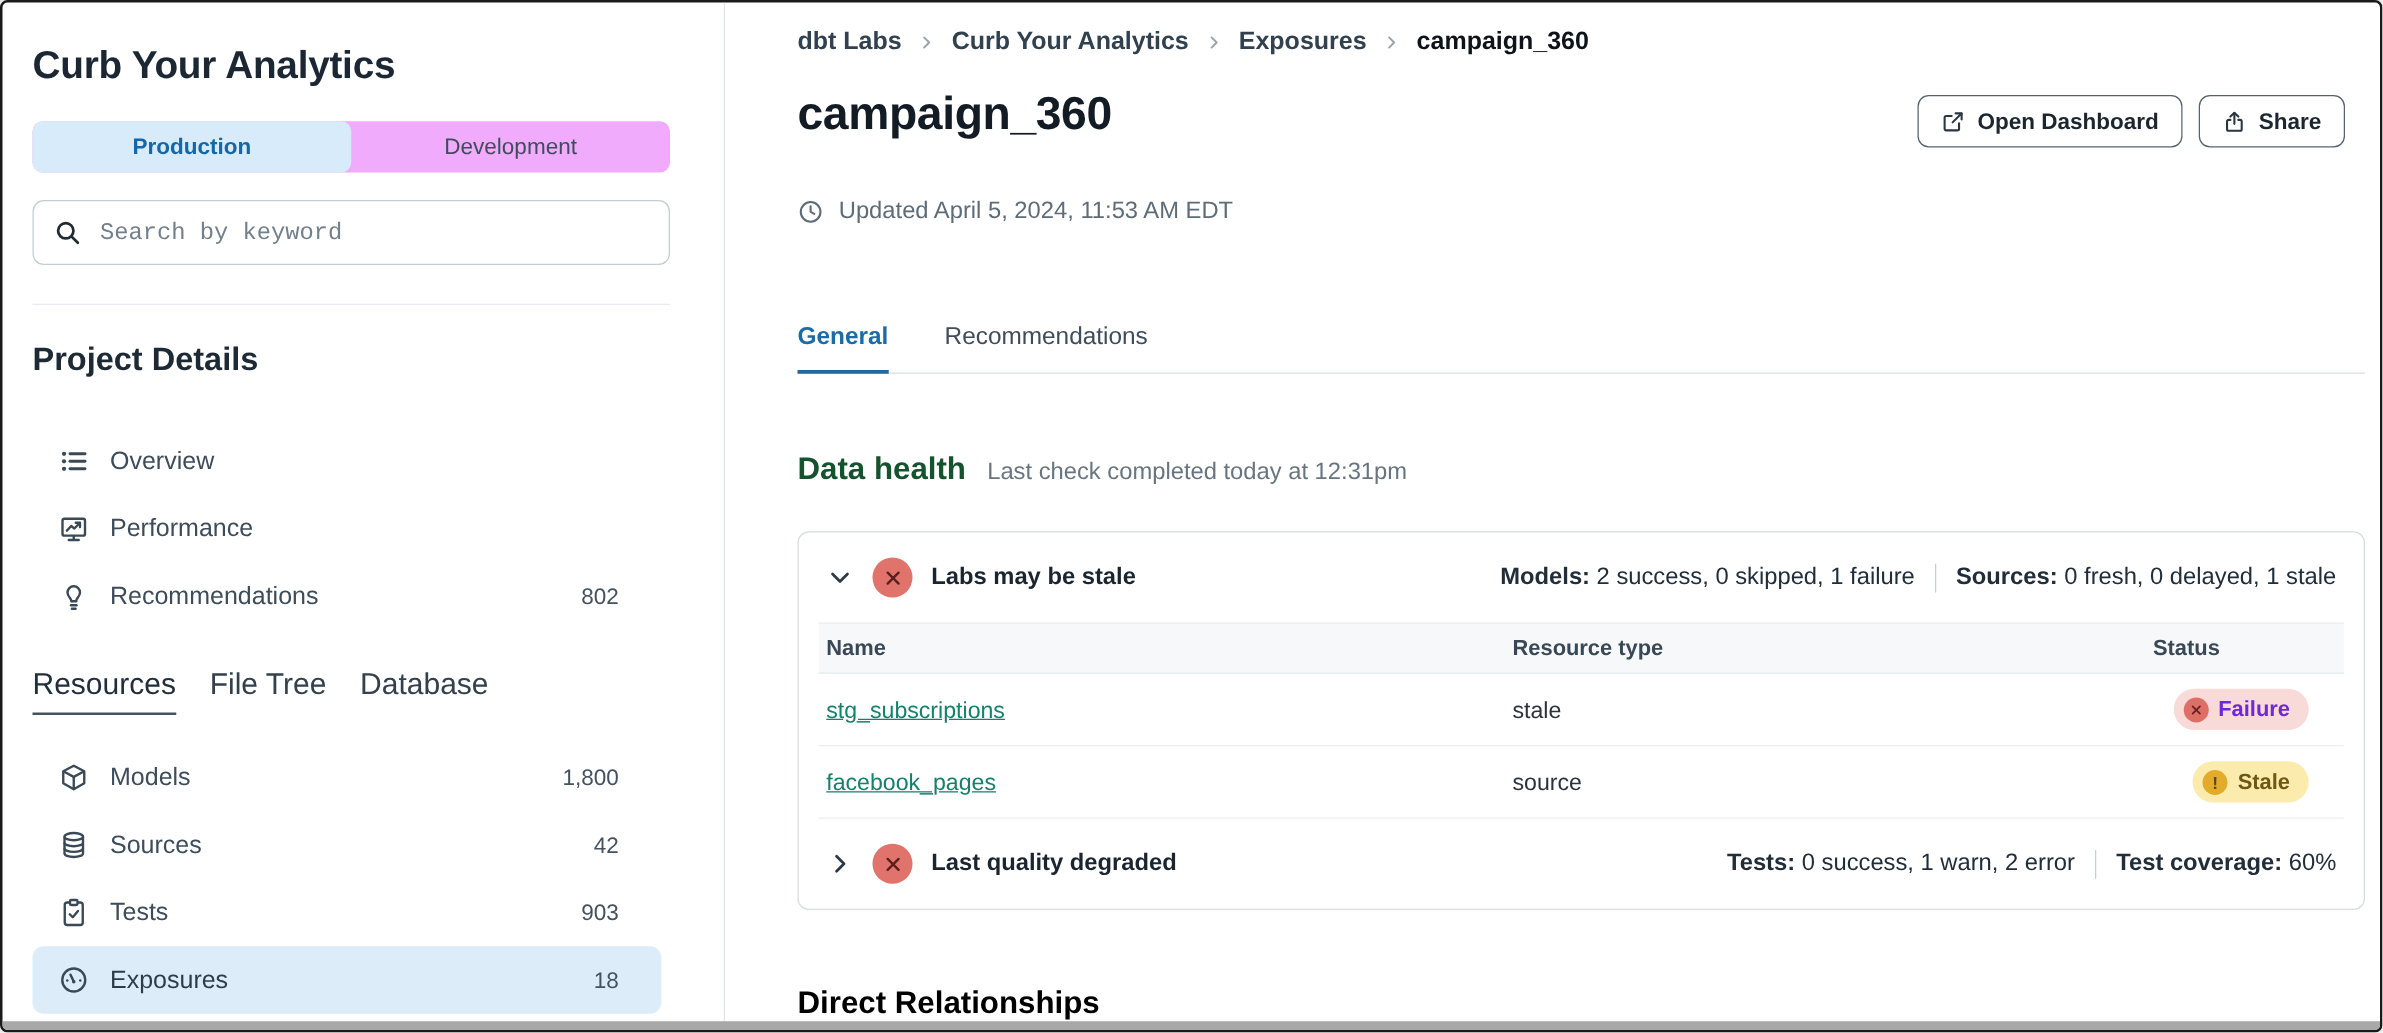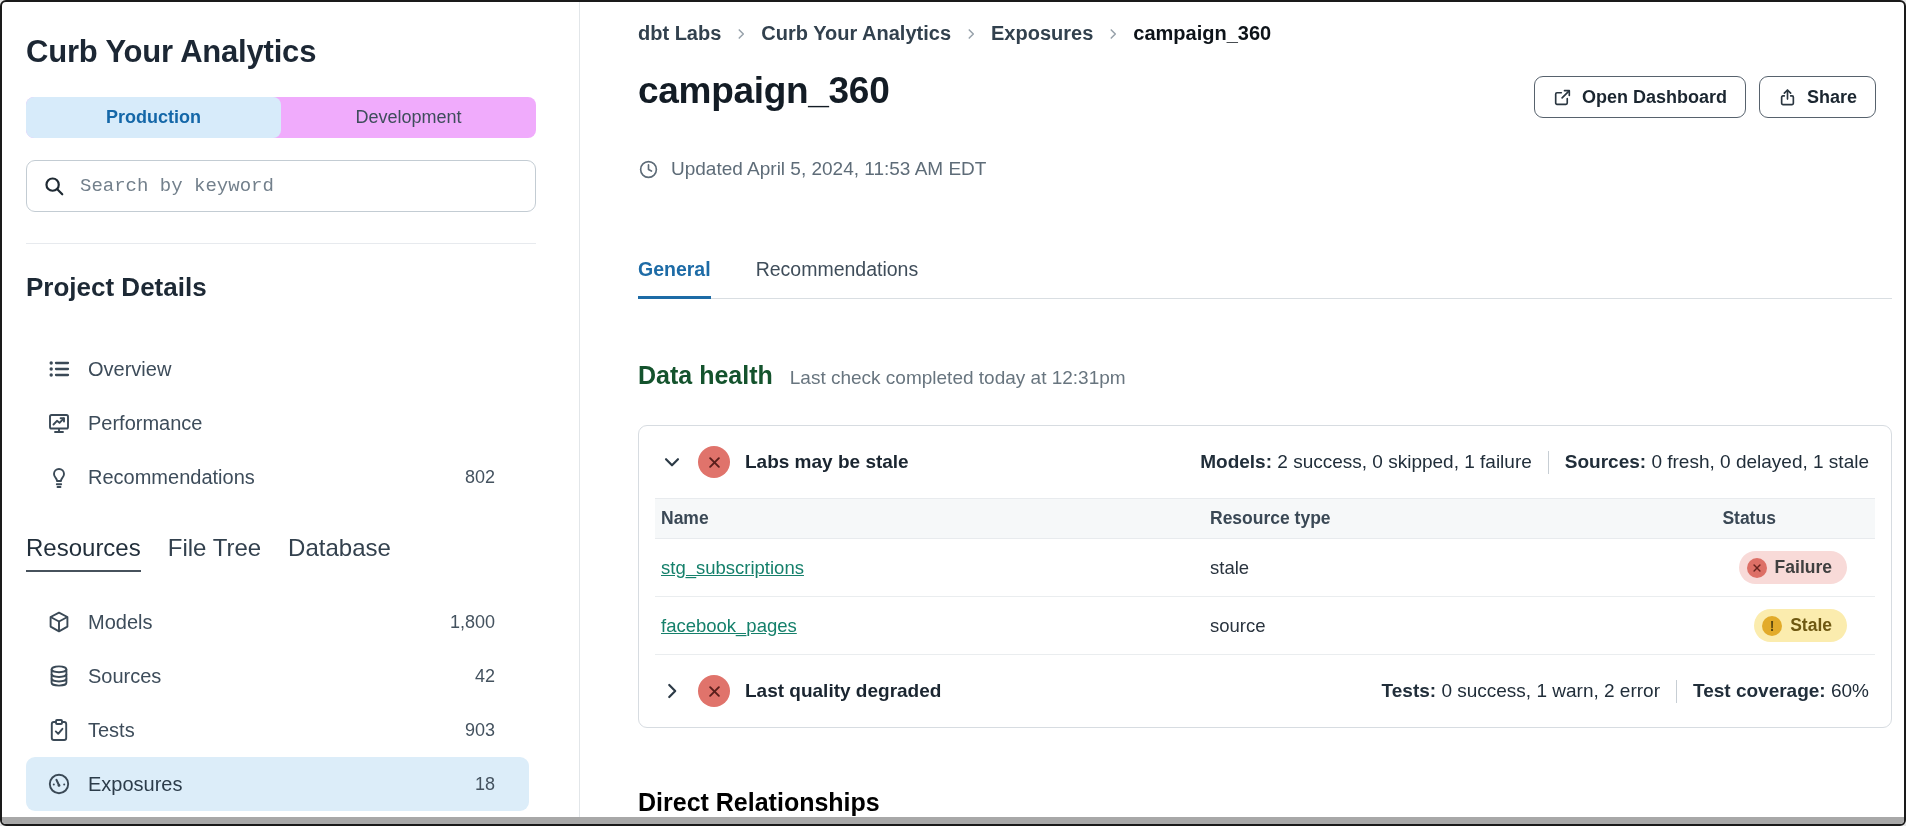--- a/index.html
+++ b/index.html
@@ -79,21 +79,21 @@
   .status-table td { padding:12px 6px; border-bottom:1px solid #eaedef; font-size:18.5px; color:#29333e; }
   .col-name { width:45%; }
   .col-type { width:42%; }
   .col-status { width:13%; text-align:right; }
   th.col-status { padding-right:72px; }
   td.col-status { padding-right:28px; }
   .res-link { color:#15806b; text-decoration:underline; cursor:pointer; }
 
   .badge { display:inline-flex; align-items:center; gap:8px; height:33px; padding:0 15px 0 8px;
            border-radius:17px; font-size:17.5px; font-weight:600; }
-  .badge.failure { background:#f8dad8; color:#404040; }
+  .badge.failure { background:#f8dad8; color:#6d28d9; }
   .badge.stale { background:#fbecae; color:#6e5812; }
   .badge-dot { width:20px; height:20px; border-radius:50%; display:flex; align-items:center; justify-content:center; flex:0 0 auto; }
   .failure .badge-dot { background:#dd6f66; }
   .stale .badge-dot { background:#e2ab2a; color:#5d4a10; font-weight:800; font-size:14px; }
 
   .dr-title { font-size:25px; font-weight:600; color:#000000; margin:60px 0 0; }
 
   .bottom-bar { position:absolute; left:0; right:0; bottom:0; height:7px; background:#a8a8a8; }
 </style>
 </head>

